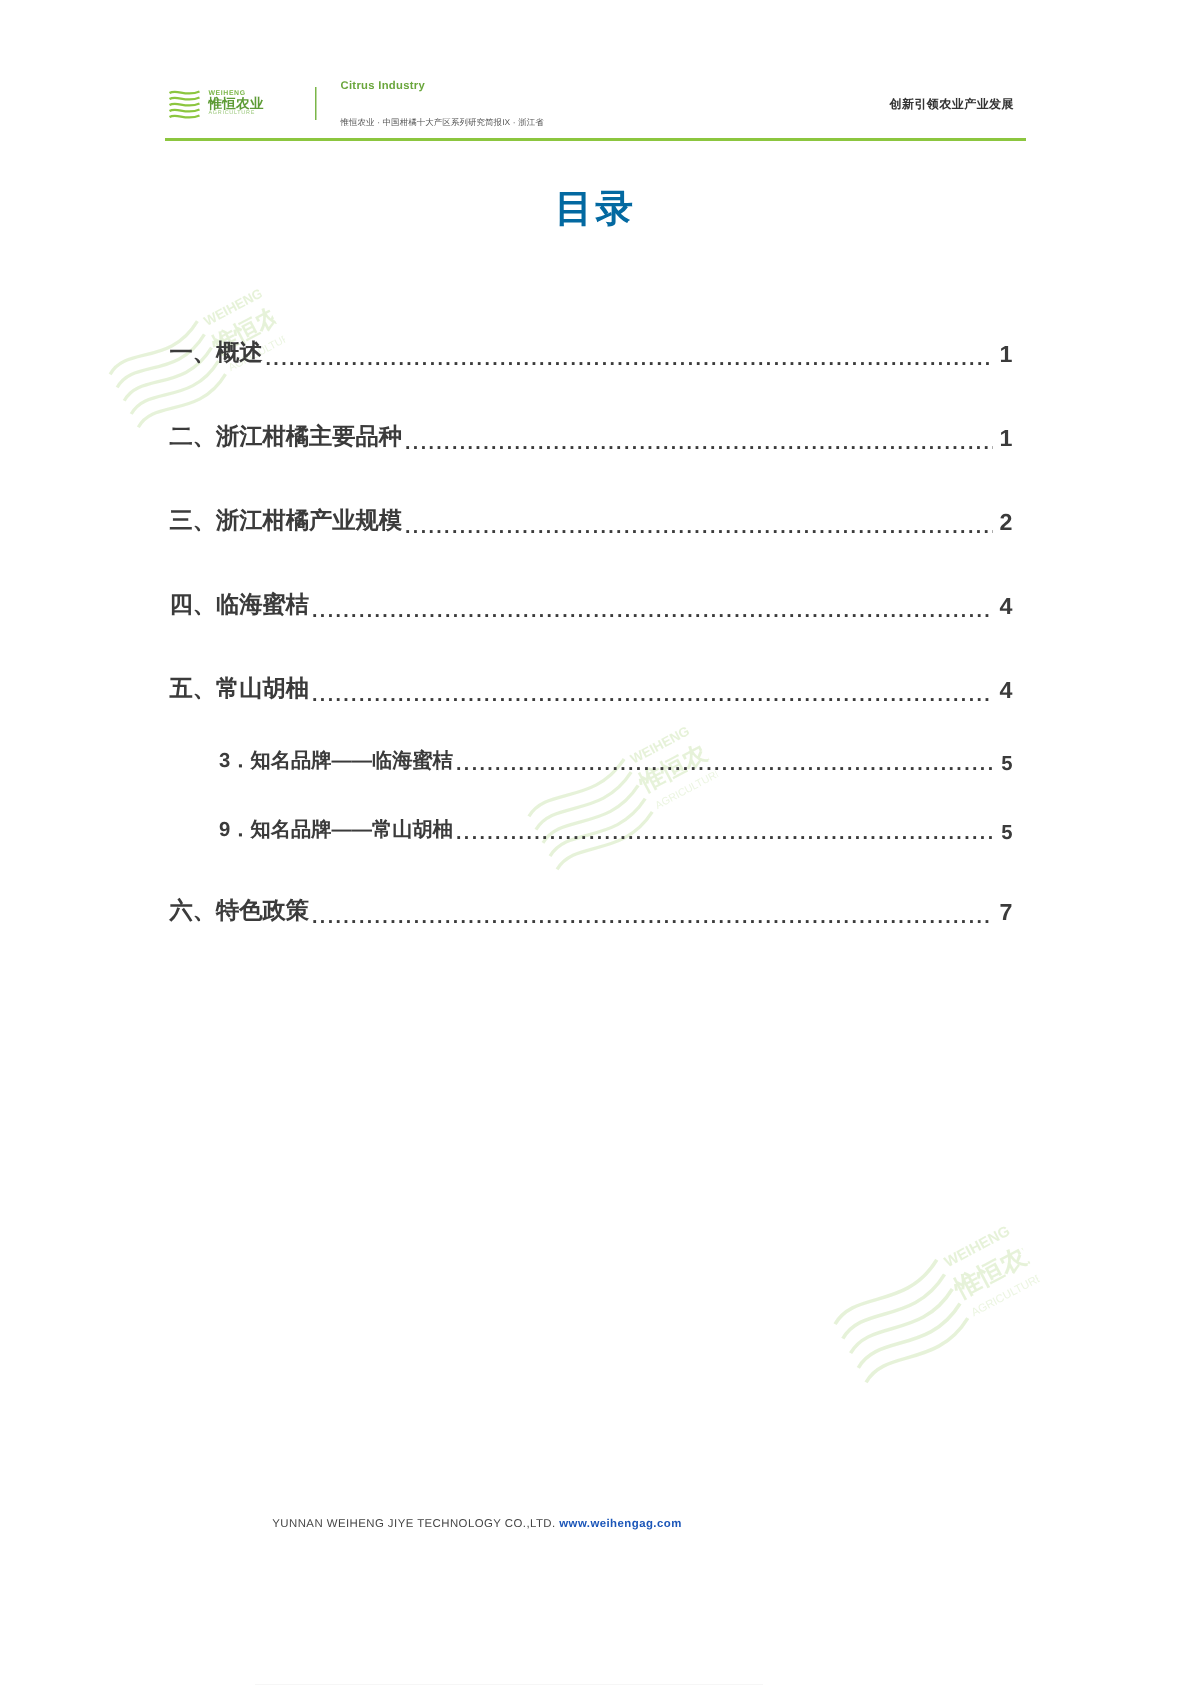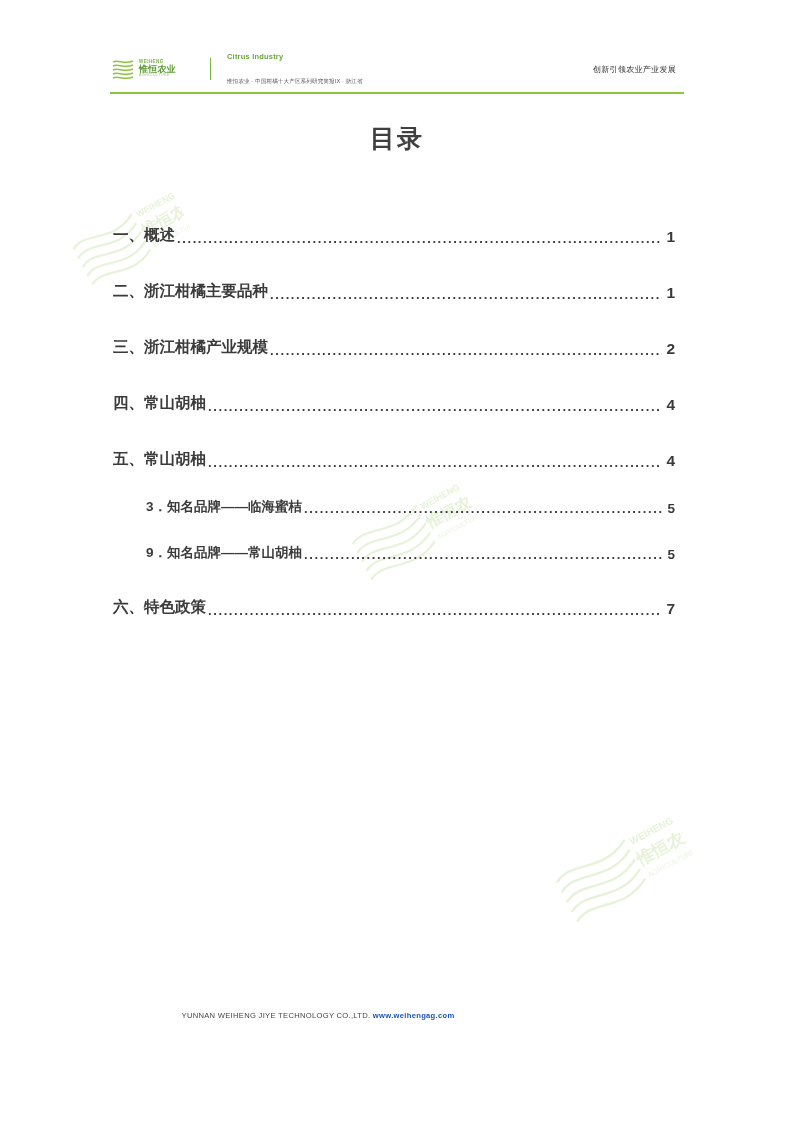--- a/index.html
+++ b/index.html
@@ -85,40 +85,41 @@
     font-size: 5.6px;
     color: #555;
     letter-spacing: 0.1px;
   }
   .header-right {
     margin-left: auto;
     font-size: 8px;
     color: #333;
     padding-right: 8px;
     letter-spacing: 0.3px;
+    font-weight: bold;
   }
   .header-rule {
     position: absolute;
     left: 0;
     top: 42px;
     width: 574px;
     height: 2px;
     background: #8cc63f;
   }
 
   
   .doc-title {
     position: absolute;
     left: 0;
     top: 122px;
     width: 794px;
     text-align: center;
     font-size: 25px;
     font-weight: bold;
-    color: #404040;
+    color: #0369a1;
     letter-spacing: 2px;
   }
 
   
   .toc {
     position: absolute;
     left: 113px;
     top: 192px;
     width: 562px;
     font-weight: bold;
@@ -284,21 +285,21 @@
       <span class="toc-page">1</span>
     </div>
 
     <div class="toc-row level1">
       <span class="toc-label">三、浙江柑橘产业规模</span>
       <span class="toc-dots">..................................................................................................</span>
       <span class="toc-page">2</span>
     </div>
 
     <div class="toc-row level1">
-      <span class="toc-label">四、常山胡柚</span>
+      <span class="toc-label">四、临海蜜桔</span>
       <span class="toc-dots">..................................................................................................</span>
       <span class="toc-page">4</span>
     </div>
 
     <div class="toc-row level1">
       <span class="toc-label">五、常山胡柚</span>
       <span class="toc-dots">..................................................................................................</span>
       <span class="toc-page">4</span>
     </div>
 

